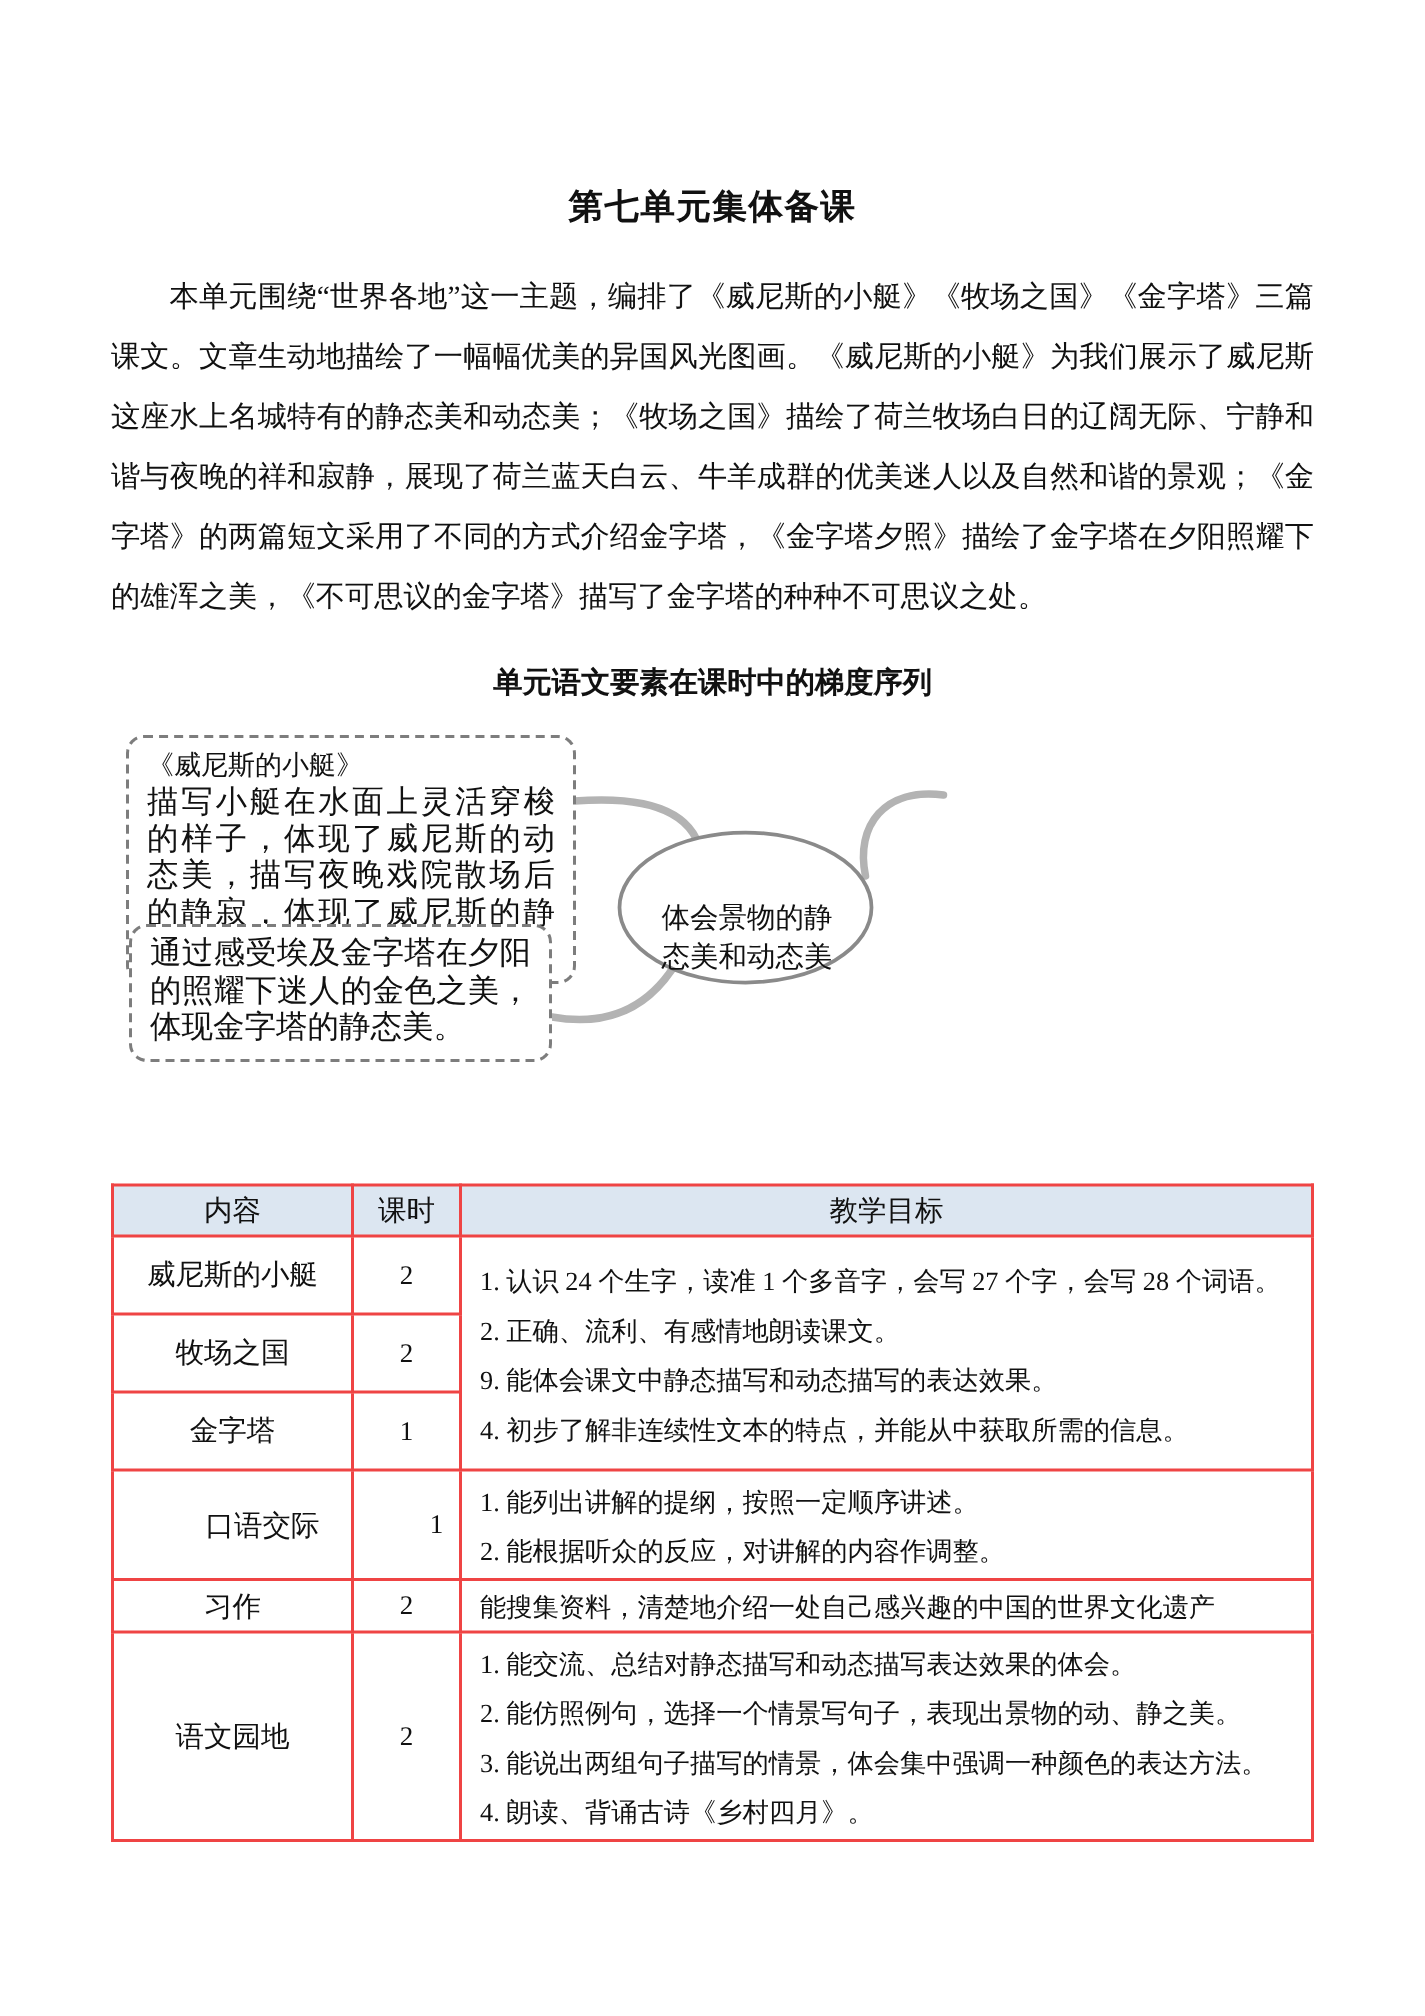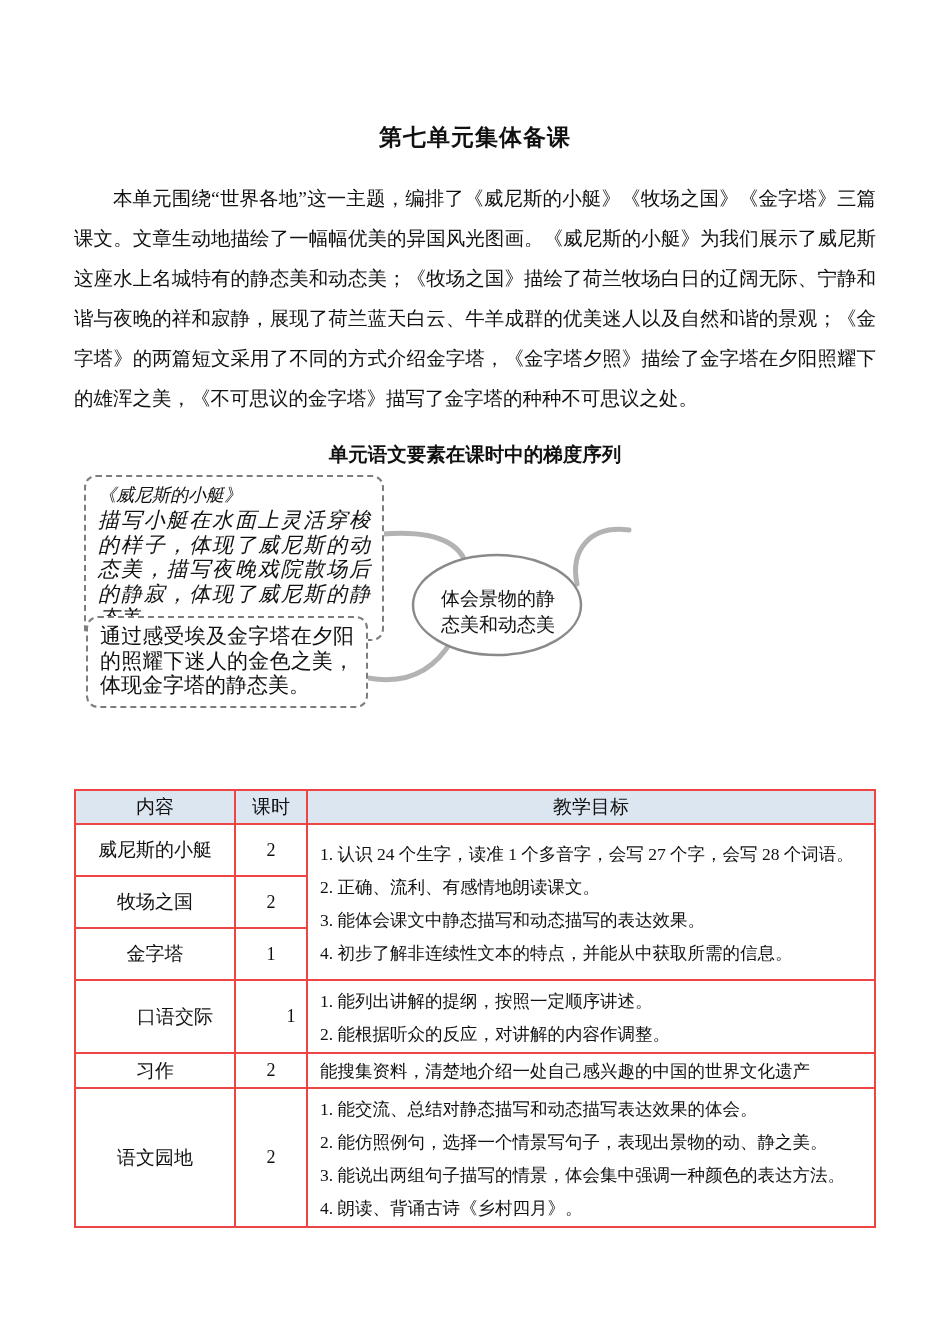--- a/index.html
+++ b/index.html
@@ -49,21 +49,21 @@
     background: #fff;
     padding: 6px 12px 8px 12px;
     font-family: "Liberation Sans", sans-serif;
     z-index: 2;
   }
   .dnode .ntitle { font-size: 18px; line-height: 25px; display: block; }
   .dnode .ntext { font-size: 21px; line-height: 24.5px; text-align: justify; }
   .center-label {
     position: absolute;
     left: 434px;
-    top: 114px;
+    top: 128px;
     width: 128px;
     text-align: center;
     font-family: "Liberation Sans", sans-serif;
     font-size: 19px;
     line-height: 26px;
     z-index: 3;
   }
   .plan-table {
     width: 802px;
     margin: 42px auto 0 auto;
@@ -105,21 +105,21 @@
   <div class="diagram">
     <svg width="950" height="275" viewBox="0 0 950 275">
       <path d="M 383 62 Q 462 56 468 100" fill="none" stroke="#b3b3b3" stroke-width="5" stroke-linecap="round"></path>
       <path d="M 629 58 C 590 53, 570 78, 577 112" fill="none" stroke="#b3b3b3" stroke-width="5" stroke-linecap="round"></path>
       <path d="M 368 206 Q 424 216 452 168" fill="none" stroke="#b3b3b3" stroke-width="5" stroke-linecap="round"></path>
       <ellipse cx="497" cy="133" rx="84" ry="50" fill="#ffffff" stroke="#8a8a8a" stroke-width="2.5"></ellipse>
     </svg>
 
     <div class="center-label">体会景物的静态美和动态美</div>
 
-    <div class="dnode" style="left:84px; top:3px; width:300px;font-style:italic;">
+    <div class="dnode" style="left:84px; top:18px; width:300px;">
       <span class="ntitle">《威尼斯的小艇》</span>
       <div class="ntext">描写小艇在水面上灵活穿梭的样子，体现了威尼斯的动态美，描写夜晚戏院散场后的静寂，体现了威尼斯的静态美。</div>
     </div>
 
 
     <div class="dnode" style="left:86px; top:144px; width:282px;">
       <div class="ntext">通过感受埃及金字塔在夕阳的照耀下迷人的金色之美，体现金字塔的静态美。</div>
     </div>
   </div>
 
@@ -131,21 +131,21 @@
         <th>教学目标</th>
       </tr>
     </thead>
     <tbody>
       <tr class="r-tall">
         <td class="c-content">威尼斯的小艇</td>
         <td class="c-hours">2</td>
         <td class="c-goals" rowspan="3">
           <div class="goal">1. 认识 24 个生字，读准 1 个多音字，会写 27 个字，会写 28 个词语。</div>
           <div class="goal">2. 正确、流利、有感情地朗读课文。</div>
-          <div class="goal">3. 能体会课文中静态描写和动态描写的表达效果。</div>
+          <div class="goal">9. 能体会课文中静态描写和动态描写的表达效果。</div>
           <div class="goal">4. 初步了解非连续性文本的特点，并能从中获取所需的信息。</div>
         </td>
       </tr>
       <tr class="r-tall">
         <td class="c-content">牧场之国</td>
         <td class="c-hours">2</td>
       </tr>
       <tr class="r-tall">
         <td class="c-content">金字塔</td>
         <td class="c-hours">1</td>

